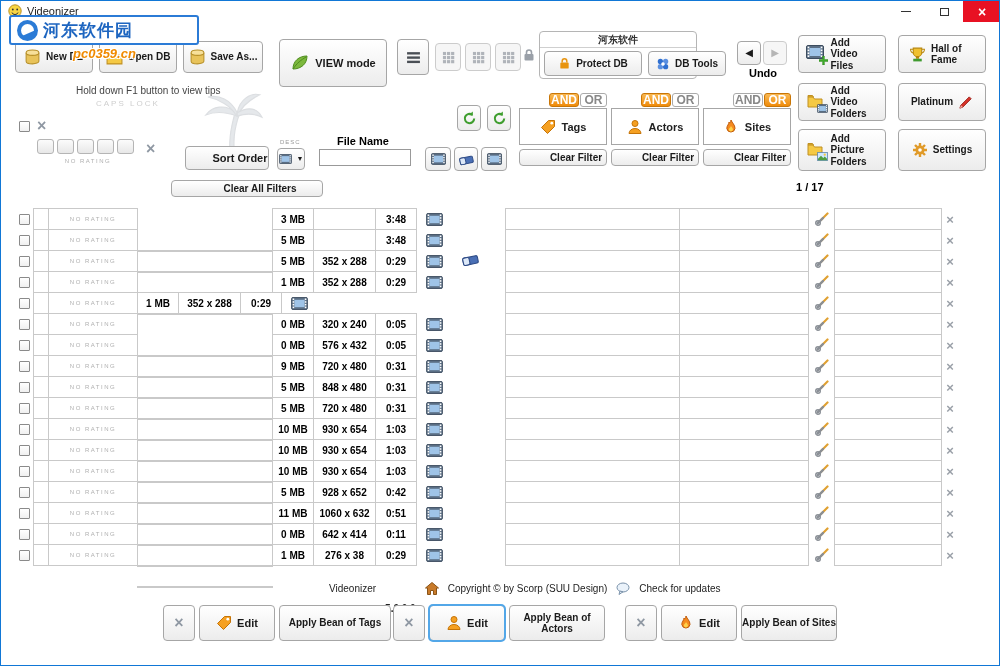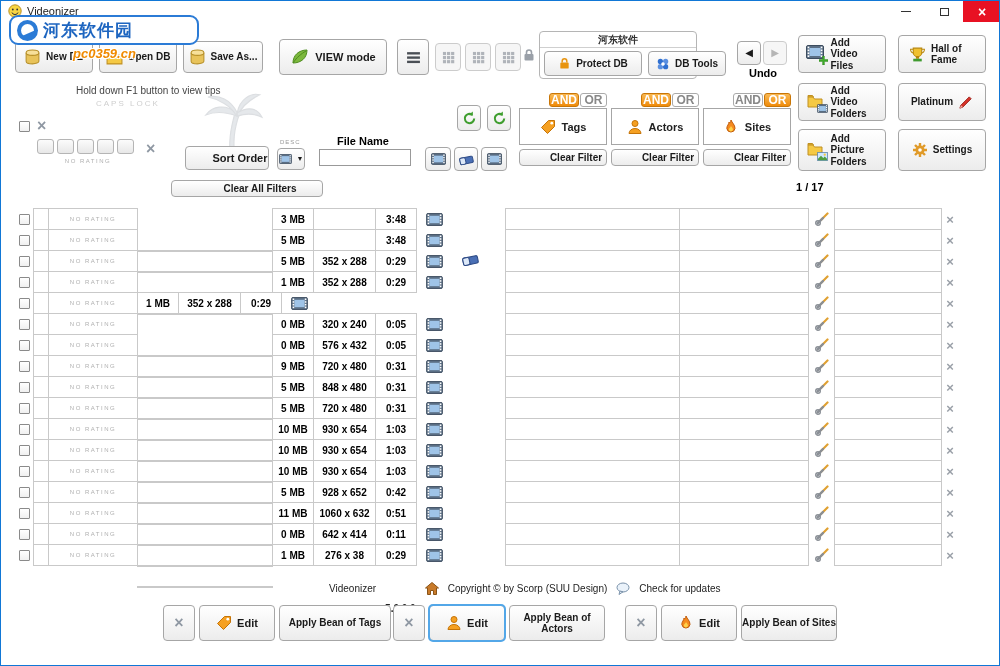--- a/index.html
+++ b/index.html
@@ -11,21 +11,21 @@
   
   .titlebar { position:absolute; top:0; left:0; right:0; height:21px; background:#fff; }
   .title-text { position:absolute; left:26px; top:4px; font-size:11px; color:#222; }
   .winbtn { position:absolute; top:0; width:38px; height:21px; display:flex; align-items:center; justify-content:center; }
   .glyph-min { width:10px; height:1px; background:#333; }
   .glyph-max { width:9px; height:8px; border:1px solid #333; }
   .close { background:#e81123; color:#fff; font-size:14px; font-weight:bold; line-height:1; }
 
   
   .wm { position:absolute; left:8px; top:14px; width:192px; height:50px; z-index:40; }
-  .wm-box { position:absolute; left:0; top:0; width:190px; height:30px; background:#fff; border:2px solid #2b7bd6; border-radius:9px; display:flex; align-items:center; gap:5px; padding:0 6px;text-align:right; }
+  .wm-box { position:absolute; left:0; top:0; width:190px; height:30px; background:#fff; border:2px solid #2b7bd6; border-radius:3px; display:flex; align-items:center; gap:5px; padding:0 6px;text-align:right; }
   .wm-logo { width:21px; height:21px; border-radius:50%; background:#2b7bd6; position:relative; flex:0 0 auto; }
   .wm-logo:after { content:""; position:absolute; left:4px; top:4px; width:13px; height:13px; border-radius:50%; background:#fff; clip-path:polygon(0 0,100% 0,100% 55%,0 100%); }
   .wm-name { font-size:17px; font-weight:bold; color:#1d65c0; letter-spacing:1px; white-space:nowrap;
              text-shadow:1px 1px 0 #fff,-1px -1px 0 #fff,1px -1px 0 #fff,-1px 1px 0 #fff; }
   .wm-url { position:absolute; left:64px; top:31px; font-size:13px; font-weight:bold; font-style:italic; color:#f08a00;
             text-shadow:1px 1px 0 #fff,-1px -1px 0 #fff,1px -1px 0 #fff,-1px 1px 0 #fff; }
 
   
   .btn { position:absolute; display:flex; align-items:center; justify-content:center; gap:5px;
          background:linear-gradient(#ffffff,#ececec); border:1px solid #a6a6a6; border-radius:4px;
@@ -260,21 +260,21 @@
           <use href="#i-folder"></use>
         </svg>
       <span class="lbl">Open DB</span>
     </div>
     <div class="btn" style="left:182px;top:40px;width:80px;height:32px">
       <svg width="17" height="17">
           <use href="#i-db"></use>
         </svg>
       <span class="lbl">Save As...</span>
     </div>
-    <div class="btn" style="left:278px;top:38px;width:108px;height:36px;font-size:11px">
+    <div class="btn" style="left:278px;top:38px;width:108px;height:48px;font-size:11px">
       <svg width="20" height="20">
           <use href="#i-leaf"></use>
         </svg>
       <span class="lbl">VIEW mode</span>
     </div>
     <div class="btn" style="left:396px;top:38px;width:32px;height:36px">
       <svg width="15" height="15">
           <use href="#i-lines"></use>
         </svg>
     </div>

